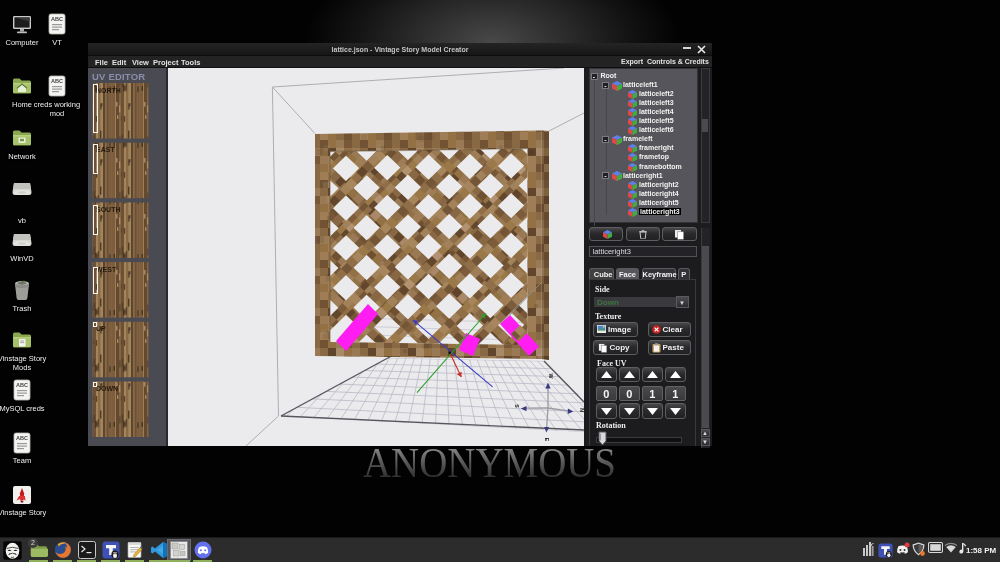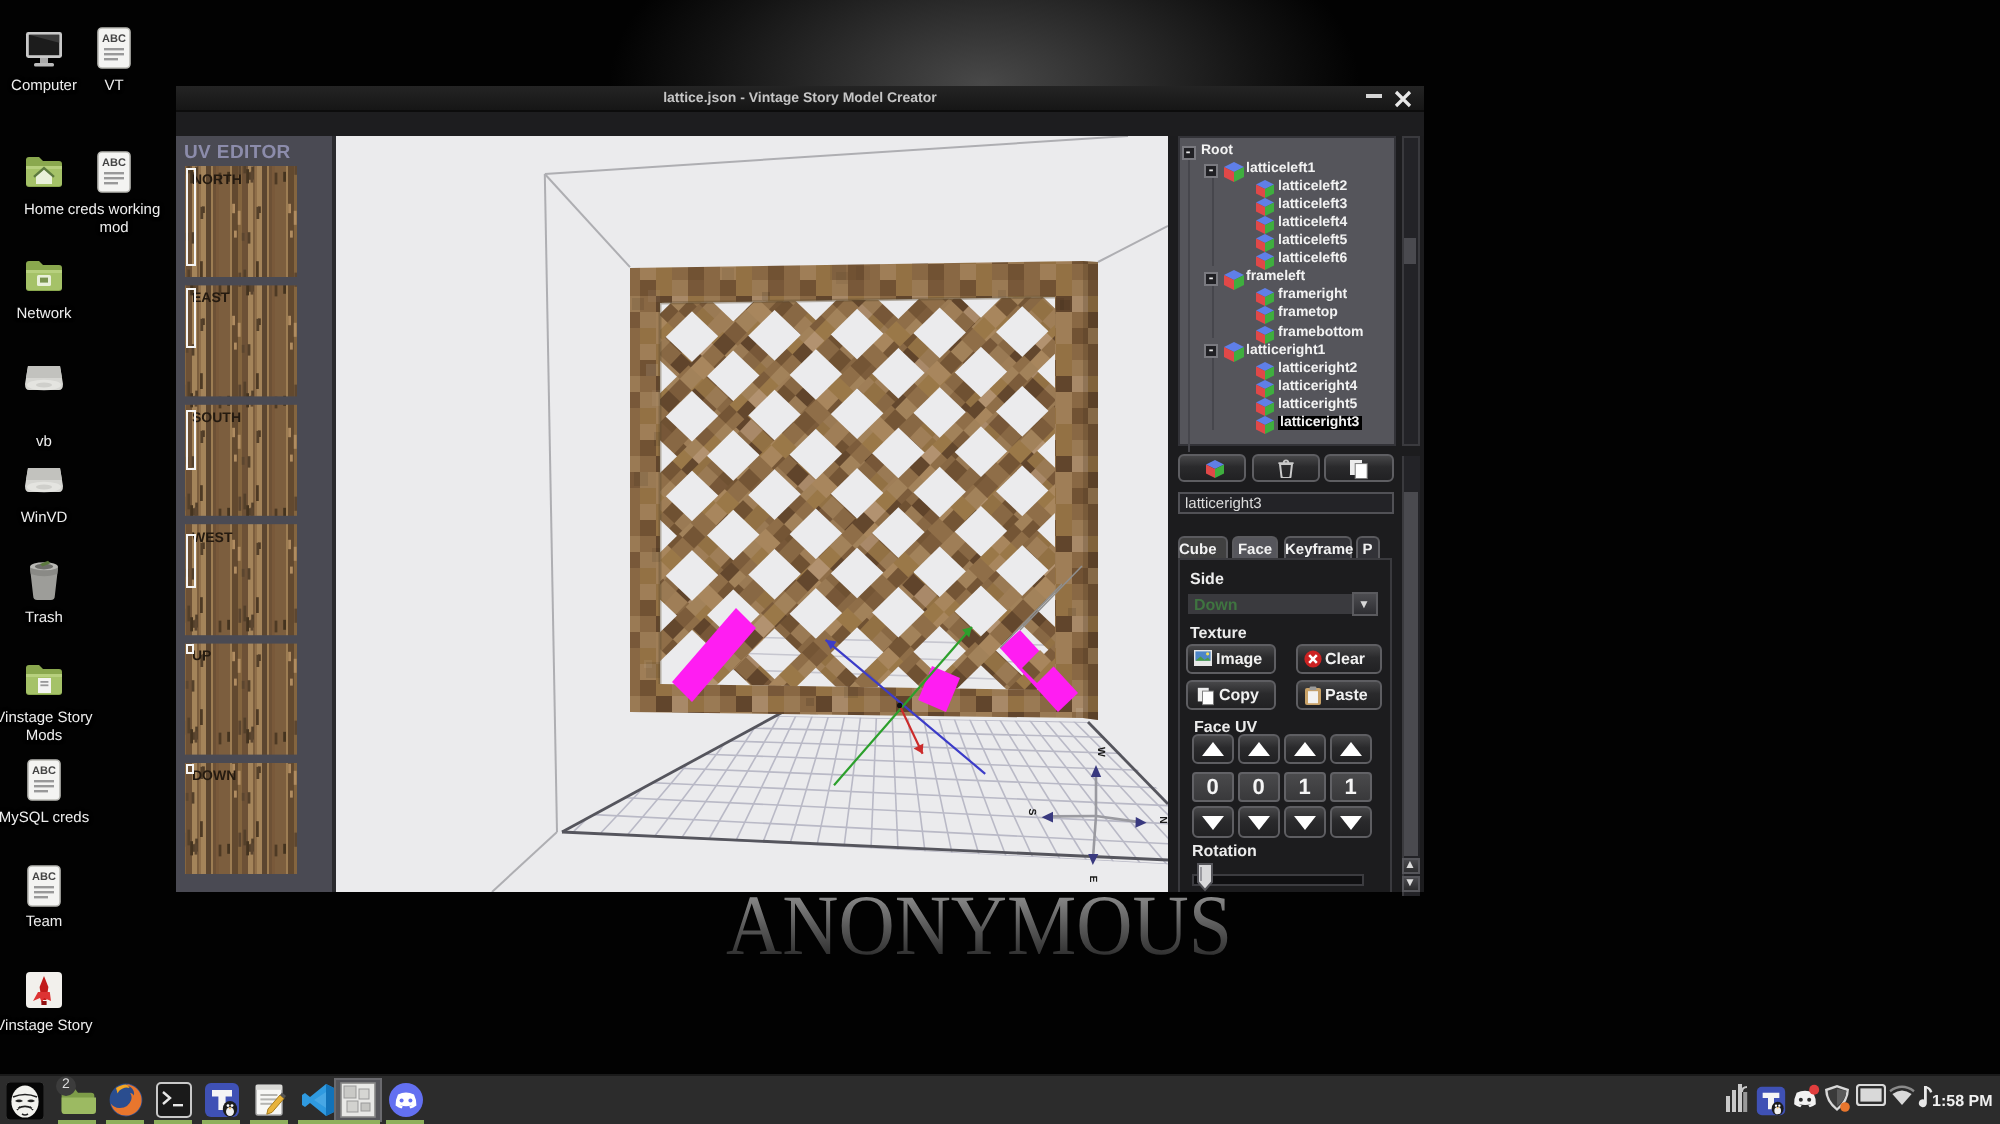--- a/index.html
+++ b/index.html
@@ -9,21 +9,21 @@
 #win{position:absolute;left:88px;top:43px;width:624px;height:403px;background:#1d1d1f;}
 #titlebar{position:absolute;left:0;top:0;width:624px;height:13px;background:linear-gradient(#242424,#161616);border-bottom:1px solid #0c0c0c;}
 #titlebar .t{position:absolute;left:0;right:0;top:2.5px;text-align:center;color:#c5c5c5;font-size:7px;font-weight:bold;}
 #menubar{position:absolute;left:0;top:13px;width:624px;height:12px;background:#232323;border-bottom:1px solid #101010;}
 .mi{position:absolute;top:2px;color:#e2e2e2;font-size:7.5px;font-weight:bold;white-space:nowrap;}
 #uvpanel{position:absolute;left:0;top:25px;width:80px;height:378px;background:#4a4a53;border-right:2px solid #2a2a2e;}
 #rpanel{position:absolute;left:496px;top:25px;width:128px;height:378px;background:#1c1c1e;}
 .trow{position:absolute;color:#f2f2f2;font-size:7px;font-weight:bold;white-space:nowrap;}
 .btn{position:absolute;background:linear-gradient(#474749,#2a2a2c 45%,#212123);border:1px solid #5e5e62;border-radius:3px;}
 .btxt{color:#f0f0f0;font-size:8px;font-weight:bold;}
-.lab{position:absolute;color:#ececec;font-size:8px;font-weight:bold;}
+.lab{position:absolute;color:#ececec;font-size:8px;font-weight:bold;font-family:Liberation Serif, serif;}
 .numbox{position:absolute;background:linear-gradient(#4a4a4c,#39393b);border:1px solid #626266;border-radius:2px;color:#f5f5f5;font-size:11px;font-weight:bold;text-align:center;}
 #taskbar{position:absolute;left:0;top:537px;width:1000px;height:25px;background:#2c2c2c;border-top:1px solid #1a1a1a;padding-left:43px;}
 .glite{position:absolute;top:22px;height:3px;background:#8fb05c;}
 .tray{position:absolute;top:4px;}
 </style></head><body>
 <div id="desk"></div>
 
 <svg class="abs" style="left:300px;top:430px" width="420" height="70" viewBox="0 0 420 70">
 <defs>
       <linearGradient id="anon" x1="0" y1="0" x2="0" y2="1">
@@ -130,20 +130,29 @@
   </svg>
 <div class="iconlab" style="left:-6px;top:509px;width:56px">Vinstage Story</div>
 
 <div id="win">
 <div id="titlebar">
       <div class="t">lattice.json - Vintage Story Model Creator</div>
 <div style="position:absolute;right:21px;top:4px;width:8px;height:2px;background:#d5d5d5"></div>
 <svg style="position:absolute;right:6px;top:2px" width="9" height="9" viewBox="0 0 9 9">
         <path d="M1 1 L8 8 M8 1 L1 8" stroke="#e8e8e8" stroke-width="1.6"></path>
       </svg>
+</div>
+<div id="menubar">
+<div class="mi" style="left:7px">File</div>
+      <div class="mi" style="left:24px">Edit</div>
+<div class="mi" style="left:44px">View</div>
+      <div class="mi" style="left:65px">Project</div>
+<div class="mi" style="left:93px">Tools</div>
+<div class="mi" style="left:533px;font-size:7px">Export</div>
+      <div class="mi" style="left:559px;font-size:7px">Controls &amp; Credits</div>
 </div>
 
 <div id="uvpanel">
 <div style="position:absolute;left:4px;top:3px;color:#8c8cab;font-size:9.5px;font-weight:bold;letter-spacing:0.2px">UV EDITOR</div>
 <svg class="abs" style="left:0;top:0" width="80" height="378" viewBox="0 0 80 378">
 <defs>
           <pattern id="grain" width="28" height="56" patternUnits="userSpaceOnUse">
             <rect width="28" height="56" fill="#8a6b47"></rect>
             <rect x="0.0" width="3" height="56" fill="#62492f"></rect>
             <rect x="3.0" width="2" height="56" fill="#84653f"></rect>
@@ -315,21 +324,21 @@
 <svg style="position:absolute;left:54px;top:161px" width="10" height="10" viewBox="0 0 10 10">
         <path d="M2 3 h6 l-0.7 6 q0 1-1 1 h-2.6 q-1 0-1-1 z" fill="none" stroke="#c9c9c9" stroke-width="1"></path>
         <path d="M1.2 2.6 h7.6 M3.8 2.5 q0-1.3 1.2-1.3 q1.2 0 1.2 1.3" stroke="#c9c9c9" stroke-width="0.9" fill="none"></path>
       </svg>
 <div class="btn" style="left:78px;top:158.5px;width:34.5px;height:14px"></div>
 <svg style="position:absolute;left:90px;top:160.5px" width="11" height="11" viewBox="0 0 11 11">
         <rect x="1" y="1" width="6" height="7.5" fill="#ececec"></rect>
         <rect x="3.6" y="2.8" width="6" height="7.5" fill="#ffffff" stroke="#777" stroke-width="0.5"></rect>
       </svg>
 <div style="position:absolute;left:4.5px;top:177.5px;width:108.5px;height:11px;background:#232327;border:1px solid #515156;color:#dddddd;font-size:7.5px;line-height:9.5px;padding-left:3px">latticeright3</div>
-<div style="position:absolute;left:4.5px;top:199.5px;width:25px;height:11.5px;background:#404040;border:1px solid #5a5a5e;border-bottom:none;border-radius:3px 3px 0 0;color:#f2f2f2;font-size:7.5px;font-weight:bold;text-align:left;line-height:11px">Cube</div>
+<div style="position:absolute;left:4.5px;top:199.5px;width:25px;height:11.5px;background:#404040;border:1px solid #5a5a5e;border-bottom:none;border-radius:3px 3px 0 0;color:#f2f2f2;font-size:7.5px;font-weight:bold;text-align:right;line-height:11px">Cube</div>
 <div style="position:absolute;left:32px;top:199.5px;width:23px;height:11.5px;background:#56565c;border:1px solid #5a5a5e;border-bottom:none;border-radius:3px 3px 0 0;color:#f2f2f2;font-size:7.5px;font-weight:bold;text-align:center;line-height:11px">Face</div>
 <div style="position:absolute;left:57.5px;top:199.5px;width:34px;height:11.5px;background:#323237;border:1px solid #5a5a5e;border-bottom:none;border-radius:3px 3px 0 0;color:#f2f2f2;font-size:7.5px;font-weight:bold;text-align:center;line-height:11px">Keyframe</div>
 <div style="position:absolute;left:94px;top:199.5px;width:11.5px;height:11.5px;background:#323237;border:1px solid #5a5a5e;border-bottom:none;border-radius:3px 3px 0 0;color:#f2f2f2;font-size:7.5px;font-weight:bold;text-align:center;line-height:11px">P</div>
 <div style="position:absolute;left:4.5px;top:211px;width:107.5px;height:167px;border:1px solid #3a3a3e;border-bottom:none"></div>
 <div class="lab" style="left:11px;top:216.5px">Side</div>
 <div style="position:absolute;left:9px;top:227.5px;width:95.5px;height:12.5px;background:#3a3a3e;border:1px solid #1c1c1e"></div>
 <div style="position:absolute;left:13px;top:229.5px;color:#3f7440;font-size:8px;font-weight:bold">Down</div>
 <div style="position:absolute;left:91.5px;top:227.5px;width:13px;height:12.5px;background:linear-gradient(#4c4c50,#2e2e32);border:1px solid #5a5a5e;color:#d8d8d8;font-size:6px;text-align:center;line-height:12px">▼</div>
 <div class="lab" style="left:11px;top:243.5px">Texture</div>
 <div class="btn" style="left:9px;top:253.5px;width:44.5px;height:15px"></div>

